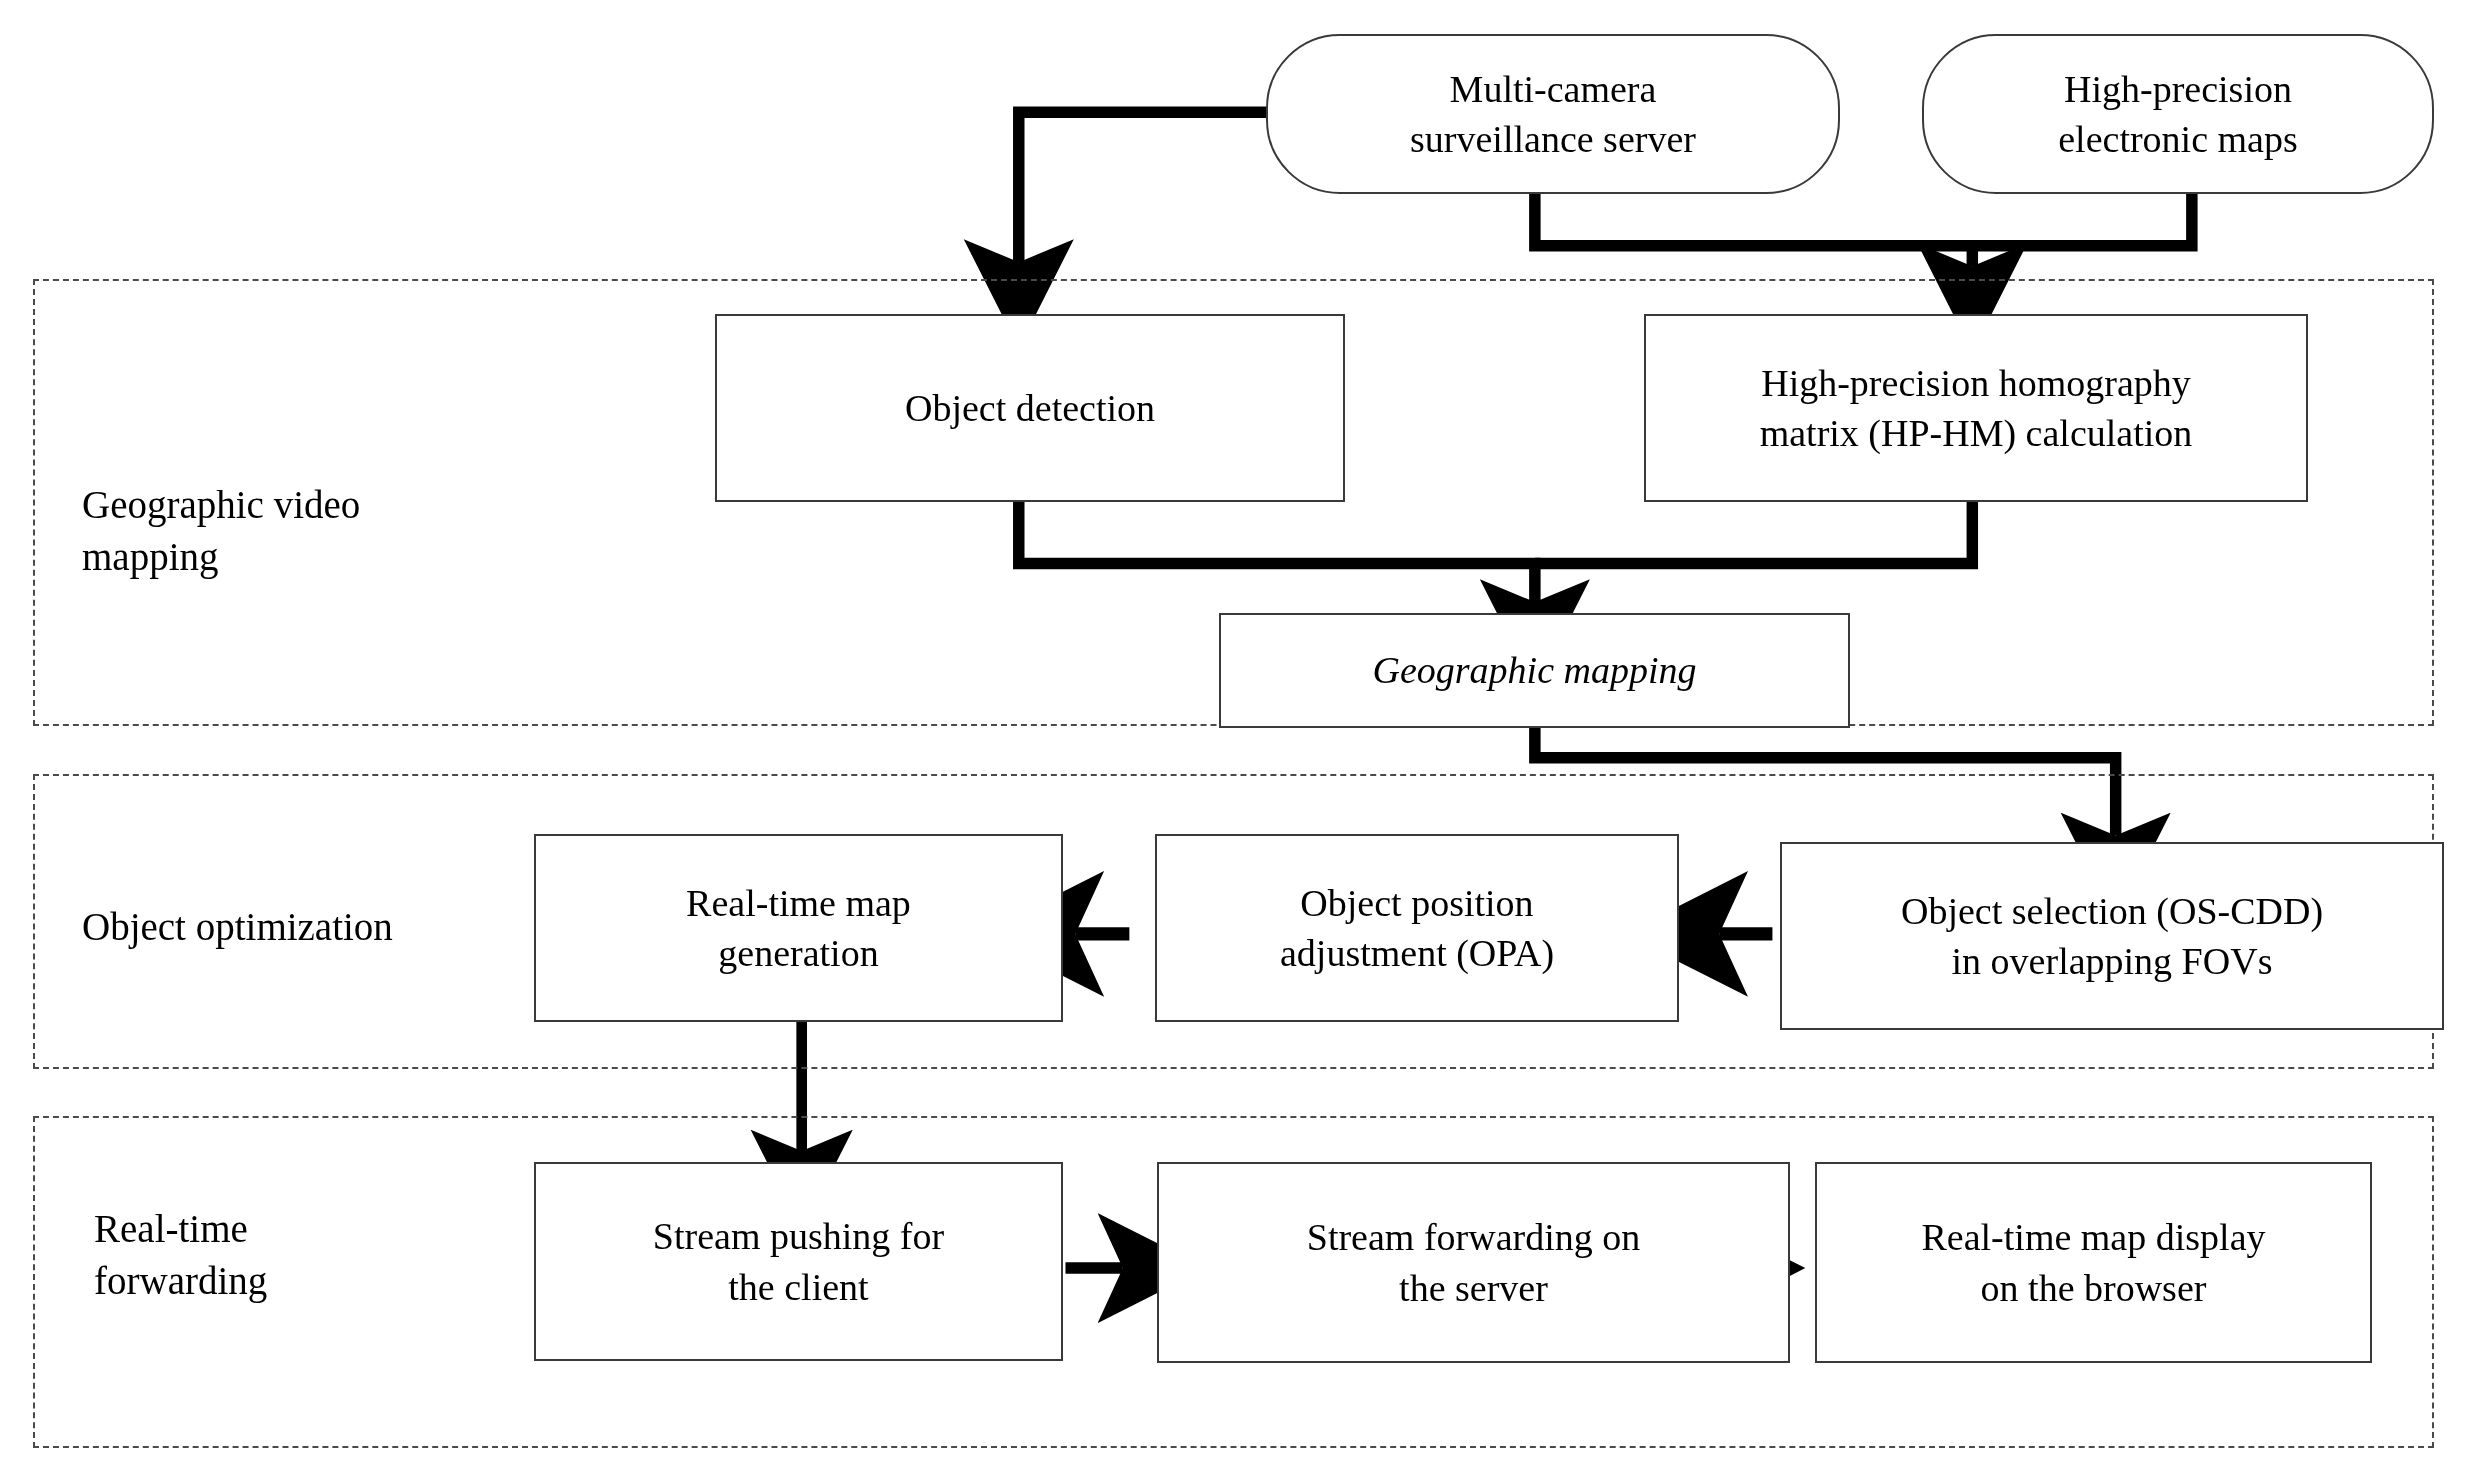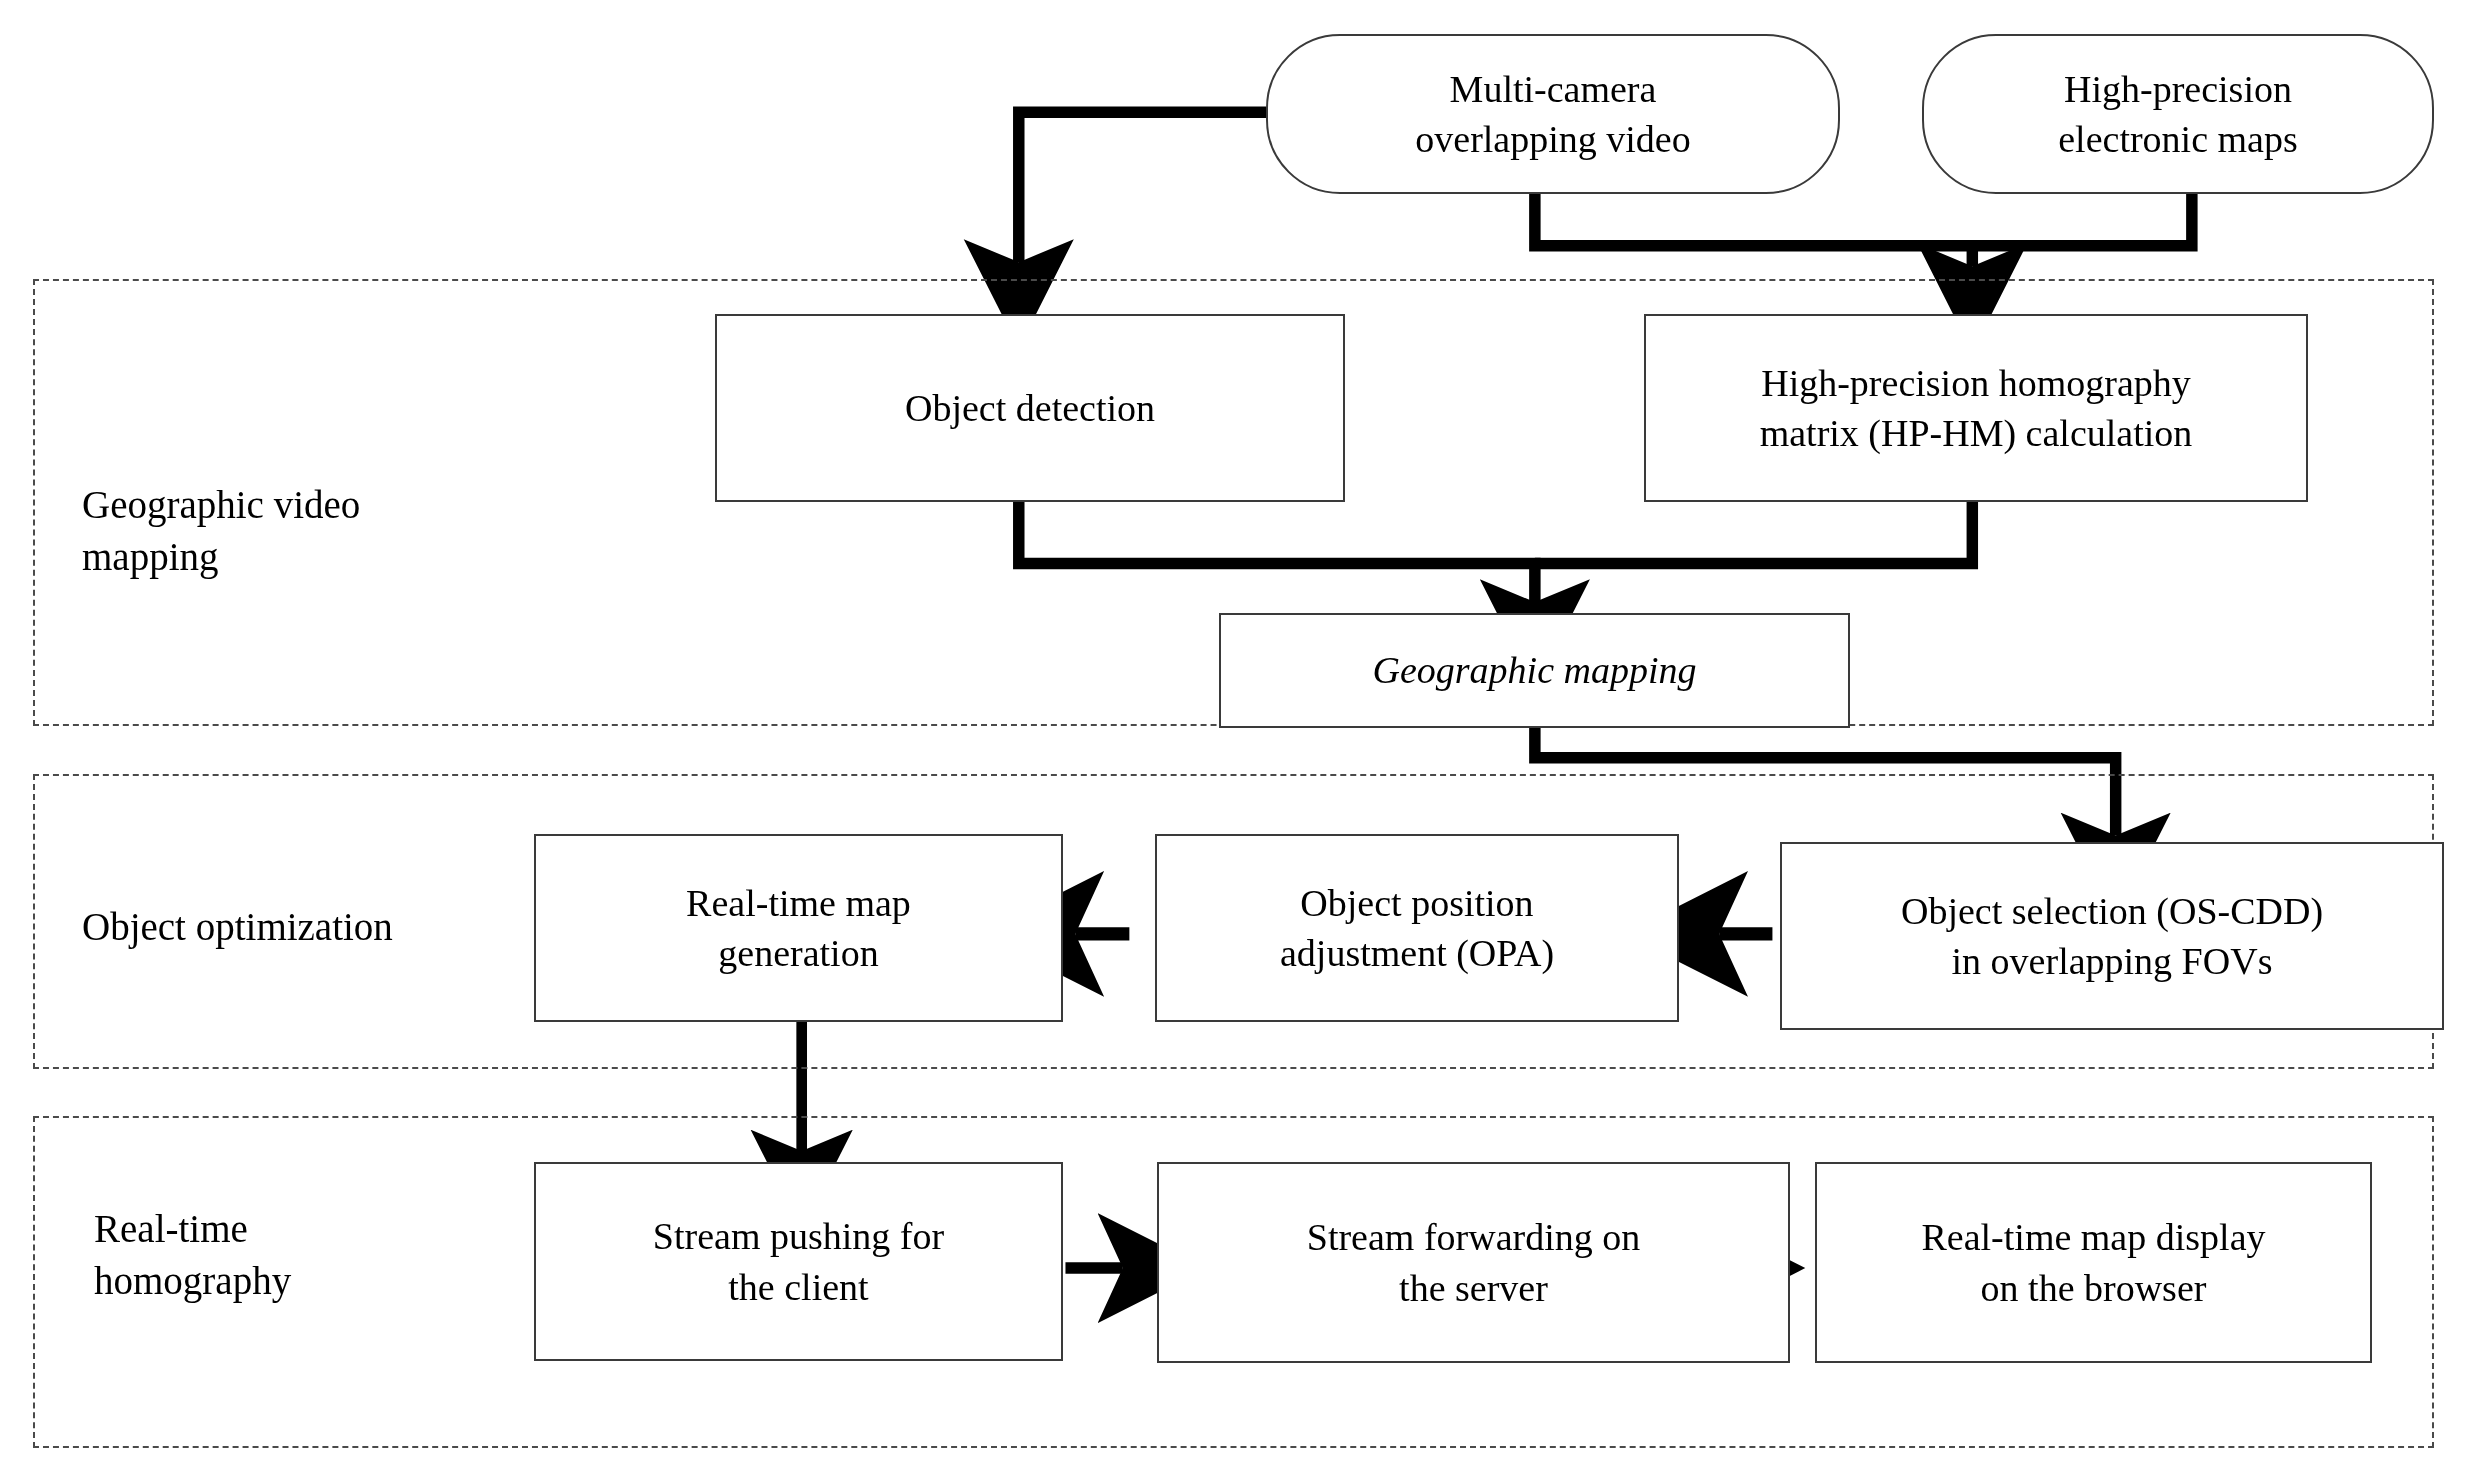--- a/index.html
+++ b/index.html
@@ -128,25 +128,25 @@
   <div class="group-frame" style="left:33px; top:774px; width:2401px; height:295px;"></div>
 
   <div class="group-frame" style="left:33px; top:1116px; width:2401px; height:332px;"></div>
 
   <div class="group-title" style="left:82px; top:479px; width:459px;">Geographic video
 mapping</div>
 
   <div class="group-title" style="left:82px; top:901px; width:508px;">Object optimization</div>
 
   <div class="group-title" style="left:94px; top:1203px; width:426px;">Real-time
-homography</div>
+forwarding</div>
 
   <div class="node rounded" style="left:1266px; top:34px; width:574px; height:160px;">
     <span class="node-label" style="white-space:pre-line;">Multi-camera
-overlapping video</span>
+surveillance server</span>
   </div>
 
   <div class="node rounded" style="left:1922px; top:34px; width:512px; height:160px;">
     <span class="node-label" style="white-space:pre-line;">High-precision
 electronic maps</span>
   </div>
 
   <div class="node" style="left:715px; top:314px; width:630px; height:188px;">
     <span class="node-label" style="white-space:pre-line;">Object detection</span>
   </div>

